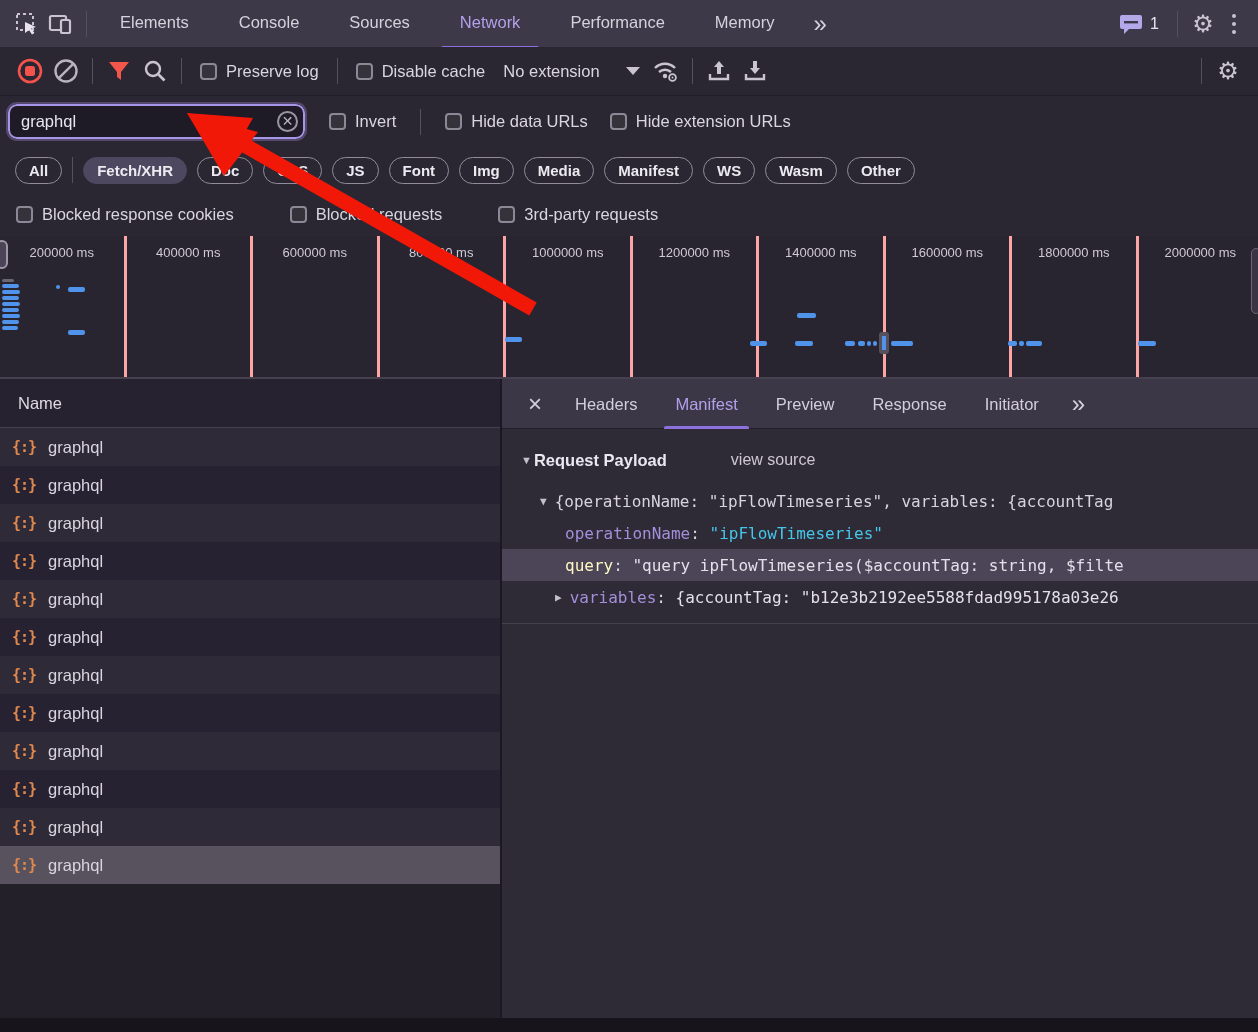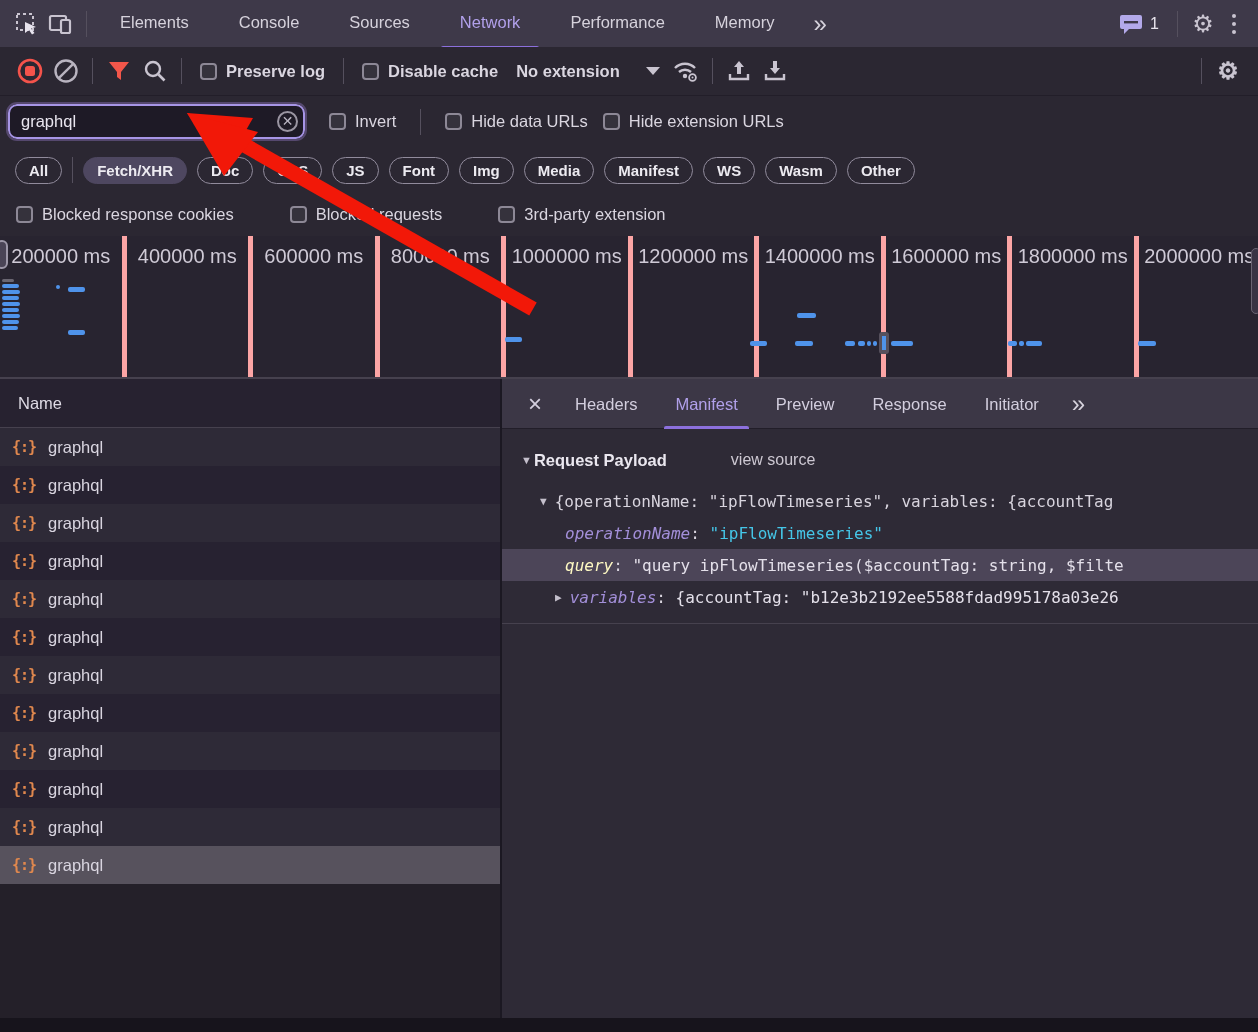--- a/index.html
+++ b/index.html
@@ -23,21 +23,21 @@
     height:3px; background:#8c70dd; border-radius:2px 2px 0 0; }
   .tab-more { font-size:24px; color:#d6d2dc; padding:0 14px; }
   .tabbar-right { margin-left:auto; display:flex; align-items:center; }
   .issues { display:flex; align-items:center; gap:7px; padding:0 10px; }
   .issues-count { font-size:16px; color:#e7e3ec; }
   .gear-glyph { font-size:24px; color:#c9c4d0; line-height:1; }
   .kebab { display:flex; flex-direction:column; gap:4px; padding:0 12px; }
   .kebab span { width:4px; height:4px; border-radius:50%; background:#c9c4d0; }
   
   .toolbar { position:absolute; top:47px; left:0; width:1258px; height:49px;
-    background:#2b2732; border-bottom:1px solid #221e29; display:flex; align-items:center; padding:0 12px;font-weight:bold; }
+    background:#2b2732; border-bottom:1px solid #221e29; display:flex; align-items:center; padding:0 12px; }
   .tool-btn { width:36px; height:36px; display:flex; align-items:center; justify-content:center; flex:0 0 auto; }
   .checkbox { width:17px; height:17px; border:2px solid #8d8896; border-radius:4px;
     background:#35323c; flex:0 0 auto; }
   .check-label { font-size:16.5px; color:#dad6e0; margin:0 0 0 9px; white-space:nowrap; }
   .check-group { display:flex; align-items:center; margin:0 10px; }
   .throttle { display:flex; align-items:center; gap:26px; margin:0 8px; font-size:16.5px; color:#dad6e0; }
   .caret-down { width:0; height:0; border-left:7px solid transparent; border-right:7px solid transparent;
     border-top:8px solid #c9c4d0; }
   .toolbar .spacer { flex:1; }
   
@@ -56,22 +56,22 @@
     font-weight:bold; color:#eceaf0; background:transparent; white-space:nowrap;
     font-family:"Liberation Sans", sans-serif; }
   .chip.selected { background:#4e4760; border-color:#4e4760; }
   .chip-div { width:1px; height:26px; background:#55505e; flex:0 0 auto; }
   
   .checkrow { position:absolute; top:193px; left:0; width:1258px; height:43px;
     background:#2b2732; display:flex; align-items:center; padding:0 16px; gap:56px; }
   
   .timeline { position:absolute; top:236px; left:0; width:1258px; height:143px;
     background:#282430; border-bottom:2px solid #46414e; display:flex; overflow:hidden; }
-  .tl-col { flex:0 0 126.5px; border-right:5px solid #fca5a5; text-align:center; padding-top:9px;
-    font-size:20px; color:#cfcad6; white-space:nowrap; overflow:visible; }
+  .tl-col { flex:0 0 126.5px; border-right:3px solid #fca5a5; text-align:center; padding-top:9px;
+    font-size:13px; color:#cfcad6; white-space:nowrap; overflow:visible; }
   .tl-bar { position:absolute; border-radius:2px; }
   .tl-bar.blue { background:#4f93ea; }
   .tl-bar.gray { background:#6a6672; }
   .tl-sel { position:absolute; background:#56505c; border-radius:3px; display:flex;
     align-items:center; justify-content:center; }
   .tl-sel span { display:block; width:4px; height:14px; background:#4f93ea; }
   .tl-pill-left { position:absolute; left:-4px; top:4px; width:12px; height:29px;
     border:2px solid #9d97a8; border-radius:6px; background:#4a4456; }
   .tl-pill-right { position:absolute; right:-3px; top:12px; width:10px; height:66px;
     border:1px solid #6a6472; border-radius:5px; background:#3a3444; }
@@ -98,21 +98,21 @@
   .dtab.selected::after { content:""; position:absolute; left:8px; right:8px; bottom:0;
     height:3px; background:#8c70dd; border-radius:2px 2px 0 0; }
   .payload { position:relative; padding-top:16px; }
   .payload-title-row { display:flex; align-items:center; padding-left:19px; height:30px; }
   .tri { font-size:11px; color:#c4bfcc; margin-right:2px; }
   .payload-title { font-size:16.5px; font-weight:bold; color:#eae7ef; }
   .view-source { font-size:16px; color:#cdc8d2; margin-left:64px; }
   .mono { font-family:"DejaVu Sans Mono", monospace; font-size:16px; white-space:nowrap; overflow:hidden; }
   .tree-row { height:32px; display:flex; align-items:center; }
   .tree-row .tri { font-size:11px; margin-right:8px; }
-  .k { color:#a38fd9;font-style:italic; }
+  .k { color:#a38fd9; }
   .v-str { color:#45c6e8; }
   .v-plain { color:#e4e0ea; }
   .preview-line { color:#d8d4de; }
   .tree-row.selhl { background:#4c4558; }
   .tree-divider { height:1px; background:#46414e; margin-top:10px; }
   .bottom-strip { position:absolute; left:0; bottom:0; width:1258px; height:14px; background:#17141c; }
   
   svg.ic { display:block; }
   .arrow-overlay { position:absolute; top:0; left:0; pointer-events:none; z-index:60; }
 </style>
@@ -239,21 +239,21 @@
     </div>
     <div class="check-group" style="margin-left:24px">
       <span class="checkbox"></span>
       <span class="check-label">Invert</span>
     </div>
     <div class="vdiv" style="margin:0 14px"></div>
     <div class="check-group">
       <span class="checkbox"></span>
       <span class="check-label">Hide data URLs</span>
     </div>
-    <div class="check-group" style="margin-left:5px">
+    <div class="check-group" style="margin-left:12px">
       <span class="checkbox"></span>
       <span class="check-label">Hide extension URLs</span>
     </div>
   </div>
 
   <div class="chipbar">
       <button class="chip">All</button>
       <span class="chip-div"></span>
       <button class="chip selected">Fetch/XHR</button>
       <button class="chip">Doc</button>
@@ -272,21 +272,21 @@
     <div class="check-group" style="margin:0">
       <span class="checkbox"></span>
       <span class="check-label">Blocked response cookies</span>
     </div>
     <div class="check-group" style="margin:0">
       <span class="checkbox"></span>
       <span class="check-label">Blocked requests</span>
     </div>
     <div class="check-group" style="margin:0">
       <span class="checkbox"></span>
-      <span class="check-label">3rd-party extension</span>
+      <span class="check-label">3rd-party requests</span>
     </div>
   </div>
 
   <div class="timeline">
     <div class="tl-pill-left"></div>
     <div class="tl-pill-right"></div>
   <div class="tl-col">200000 ms</div>
       <div class="tl-col">400000 ms</div>
       <div class="tl-col">600000 ms</div>
       <div class="tl-col">800000 ms</div>

